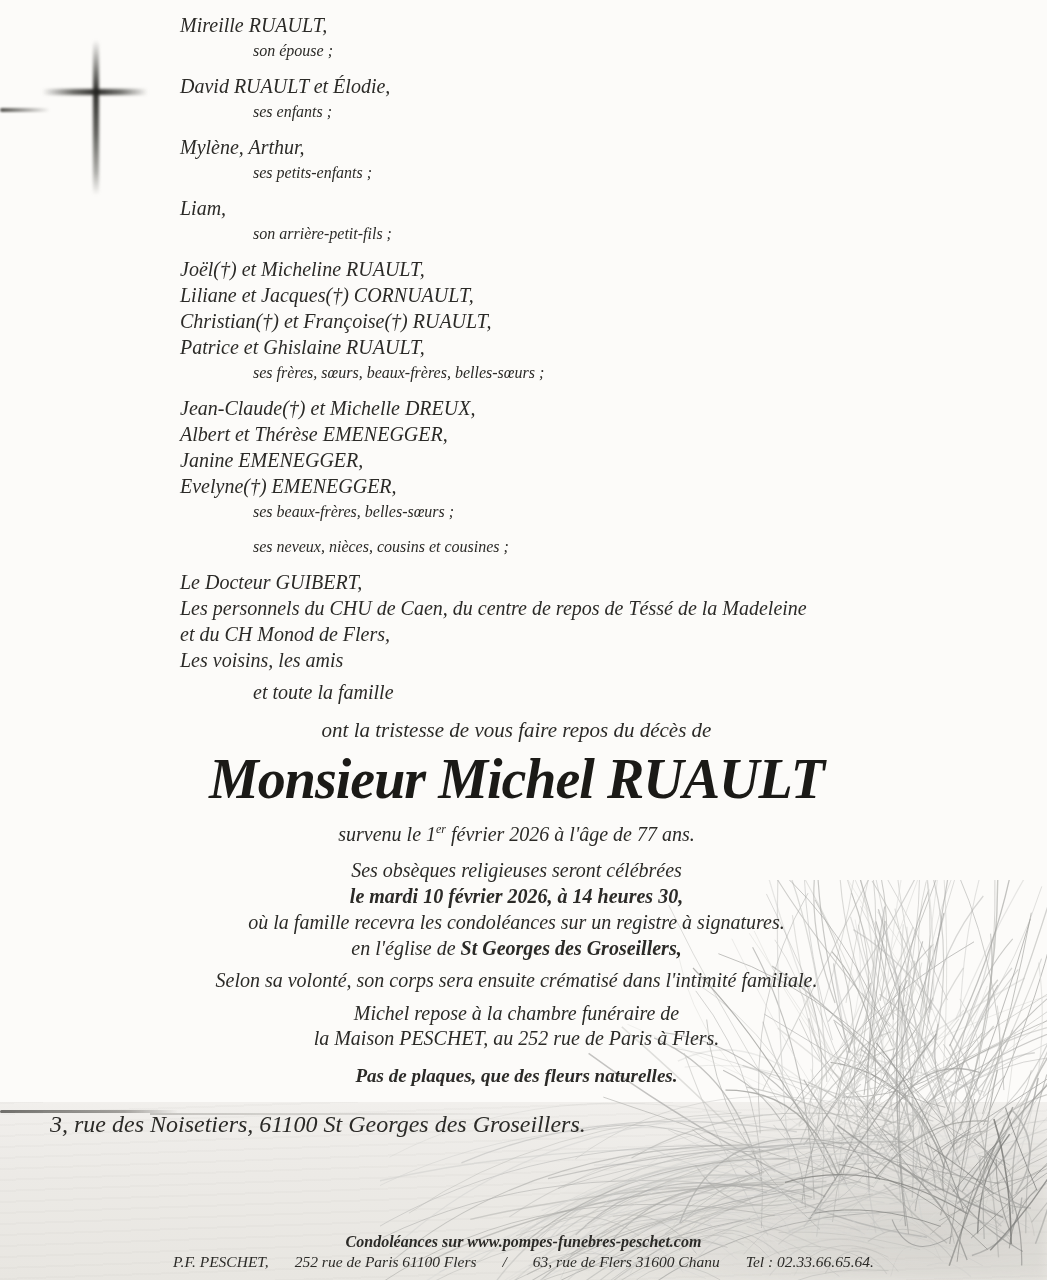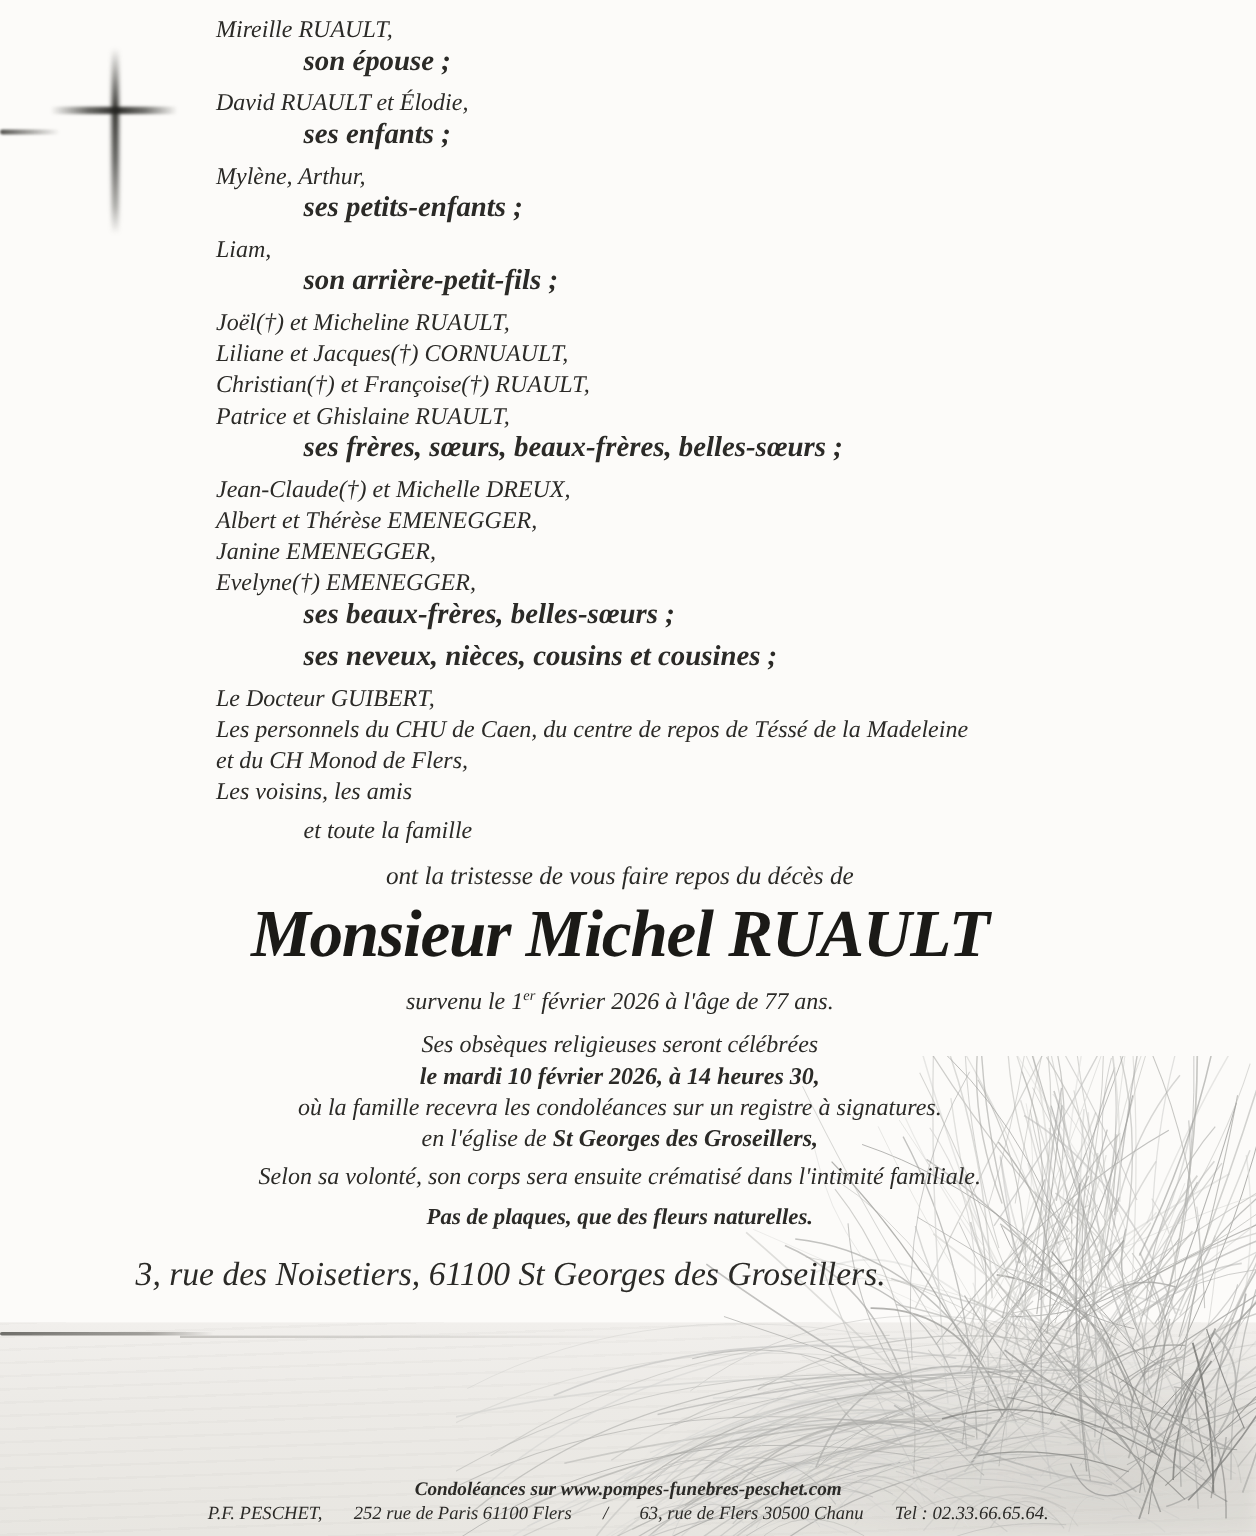--- a/index.html
+++ b/index.html
@@ -27,39 +27,39 @@
   .hz1{position:absolute;left:0;top:8px;width:178px;height:3px;
     background:linear-gradient(90deg,#6f6e6a,#a3a19d 70%,rgba(170,168,164,0));filter:blur(.6px);border-radius:2px;}
   .hz2{position:absolute;left:150px;top:11px;width:390px;height:2px;
     background:linear-gradient(90deg,#c4c2be,rgba(200,198,194,0));filter:blur(.5px);}
   .sand-shadow{position:absolute;right:0;bottom:0;width:520px;height:170px;
     background:radial-gradient(ellipse at 78% 72%,rgba(158,156,151,.25),transparent 70%);filter:blur(6px);}
   .grass{position:absolute;left:380px;top:880px;width:667px;height:400px;z-index:1;}
   
   .content{position:relative;z-index:2;padding:12px 0 0 180px;}
   .name-line{font-size:20px;line-height:26px;}
-  .relation{font-size:24px;line-height:26px;font-weight:bold;margin-left:73px;}
+  .relation{font-size:16px;line-height:26px;font-weight:normal;margin-left:73px;}
   .group{margin-bottom:9px;}
   .group.tight{margin-bottom:6px;}
   .et-famille{font-size:20px;line-height:26px;margin:6px 0 12px 73px;}
   .center{position:relative;z-index:2;text-align:center;padding-right:14px;}
   .announce{font-size:21px;line-height:27px;margin-bottom:4px;}
   .title{font-size:56px;line-height:62px;font-weight:bold;font-style:italic;
     letter-spacing:-1px;margin:0 14px 6px 0;text-align:center;color:var(--title,#1b1a17);
     position:relative;z-index:2;}
   .survenu{font-size:20px;line-height:26px;margin-bottom:10px;}
   .survenu sup{font-size:12px;}
   .ceremony div{font-size:20px;line-height:26px;}
   .ceremony{margin-bottom:6px;}
   .bold{font-weight:bold;}
   .selon{font-size:20px;line-height:26px;margin-bottom:8px;}
   .repose div{font-size:20px;line-height:25px;}
   .repose{margin-bottom:12px;}
   .flowers{font-size:19px;line-height:26px;font-weight:bold;margin-bottom:22px;}
-  .address{position:relative;z-index:2;font-size:28px;line-height:26px;margin-left:113px;}
+  .address{position:relative;z-index:2;font-size:24px;line-height:26px;margin-left:50px;}
   .footer{position:absolute;left:0;bottom:8px;width:100%;text-align:center;z-index:2;padding-right:10px;}
   .f1{font-weight:bold;font-size:16px;line-height:21px;}
   .f2{font-size:15.5px;line-height:20px;}
   .f2 span{display:inline-block;margin:0 13px;}
 </style>
 </head>
 <body>
 
 <div class="page" style="--paper: #fcfbf9; --ink: #2b2a27; --title: #1b1a17;">
 
@@ -535,23 +535,27 @@
 
   <div class="center ceremony">
     <div>Ses obsèques religieuses seront célébrées</div>
     <div class="bold">le mardi 10 février 2026, à 14 heures 30,</div>
     <div>où la famille recevra les condoléances sur un registre à signatures.</div>
     <div><span>en l'église de </span><span class="bold">St Georges des Groseillers,</span></div>
   </div>
 
   <div class="center selon">Selon sa volonté, son corps sera ensuite crématisé dans l'intimité familiale.</div>
 
+  <div class="center repose">
+    <div>Michel repose à la chambre funéraire de</div>
+    <div>la Maison PESCHET, au 252 rue de Paris à Flers.</div>
+  </div>
 
   <div class="center flowers">Pas de plaques, que des fleurs naturelles.</div>
 
   <div class="address">3, rue des Noisetiers, 61100 St Georges des Groseillers.</div>
 
   <div class="footer">
     <div class="f1">Condoléances sur www.pompes-funebres-peschet.com</div>
-    <div class="f2" id="footer-line2"><span>P.F. PESCHET,</span><span>252 rue de Paris 61100 Flers</span><span>/</span><span>63, rue de Flers 30500 Chanu</span><span>Tel : 02.33.66.65.64.</span></div>
+    <div class="f2" id="footer-line2"><span>P.F. PESCHET,</span><span>252 rue de Paris 61100 Flers</span><span>/</span><span>63, rue de Flers 31600 Chanu</span><span>Tel : 02.33.66.65.64.</span></div>
   </div>
 
 </div>
 
 </body></html>

